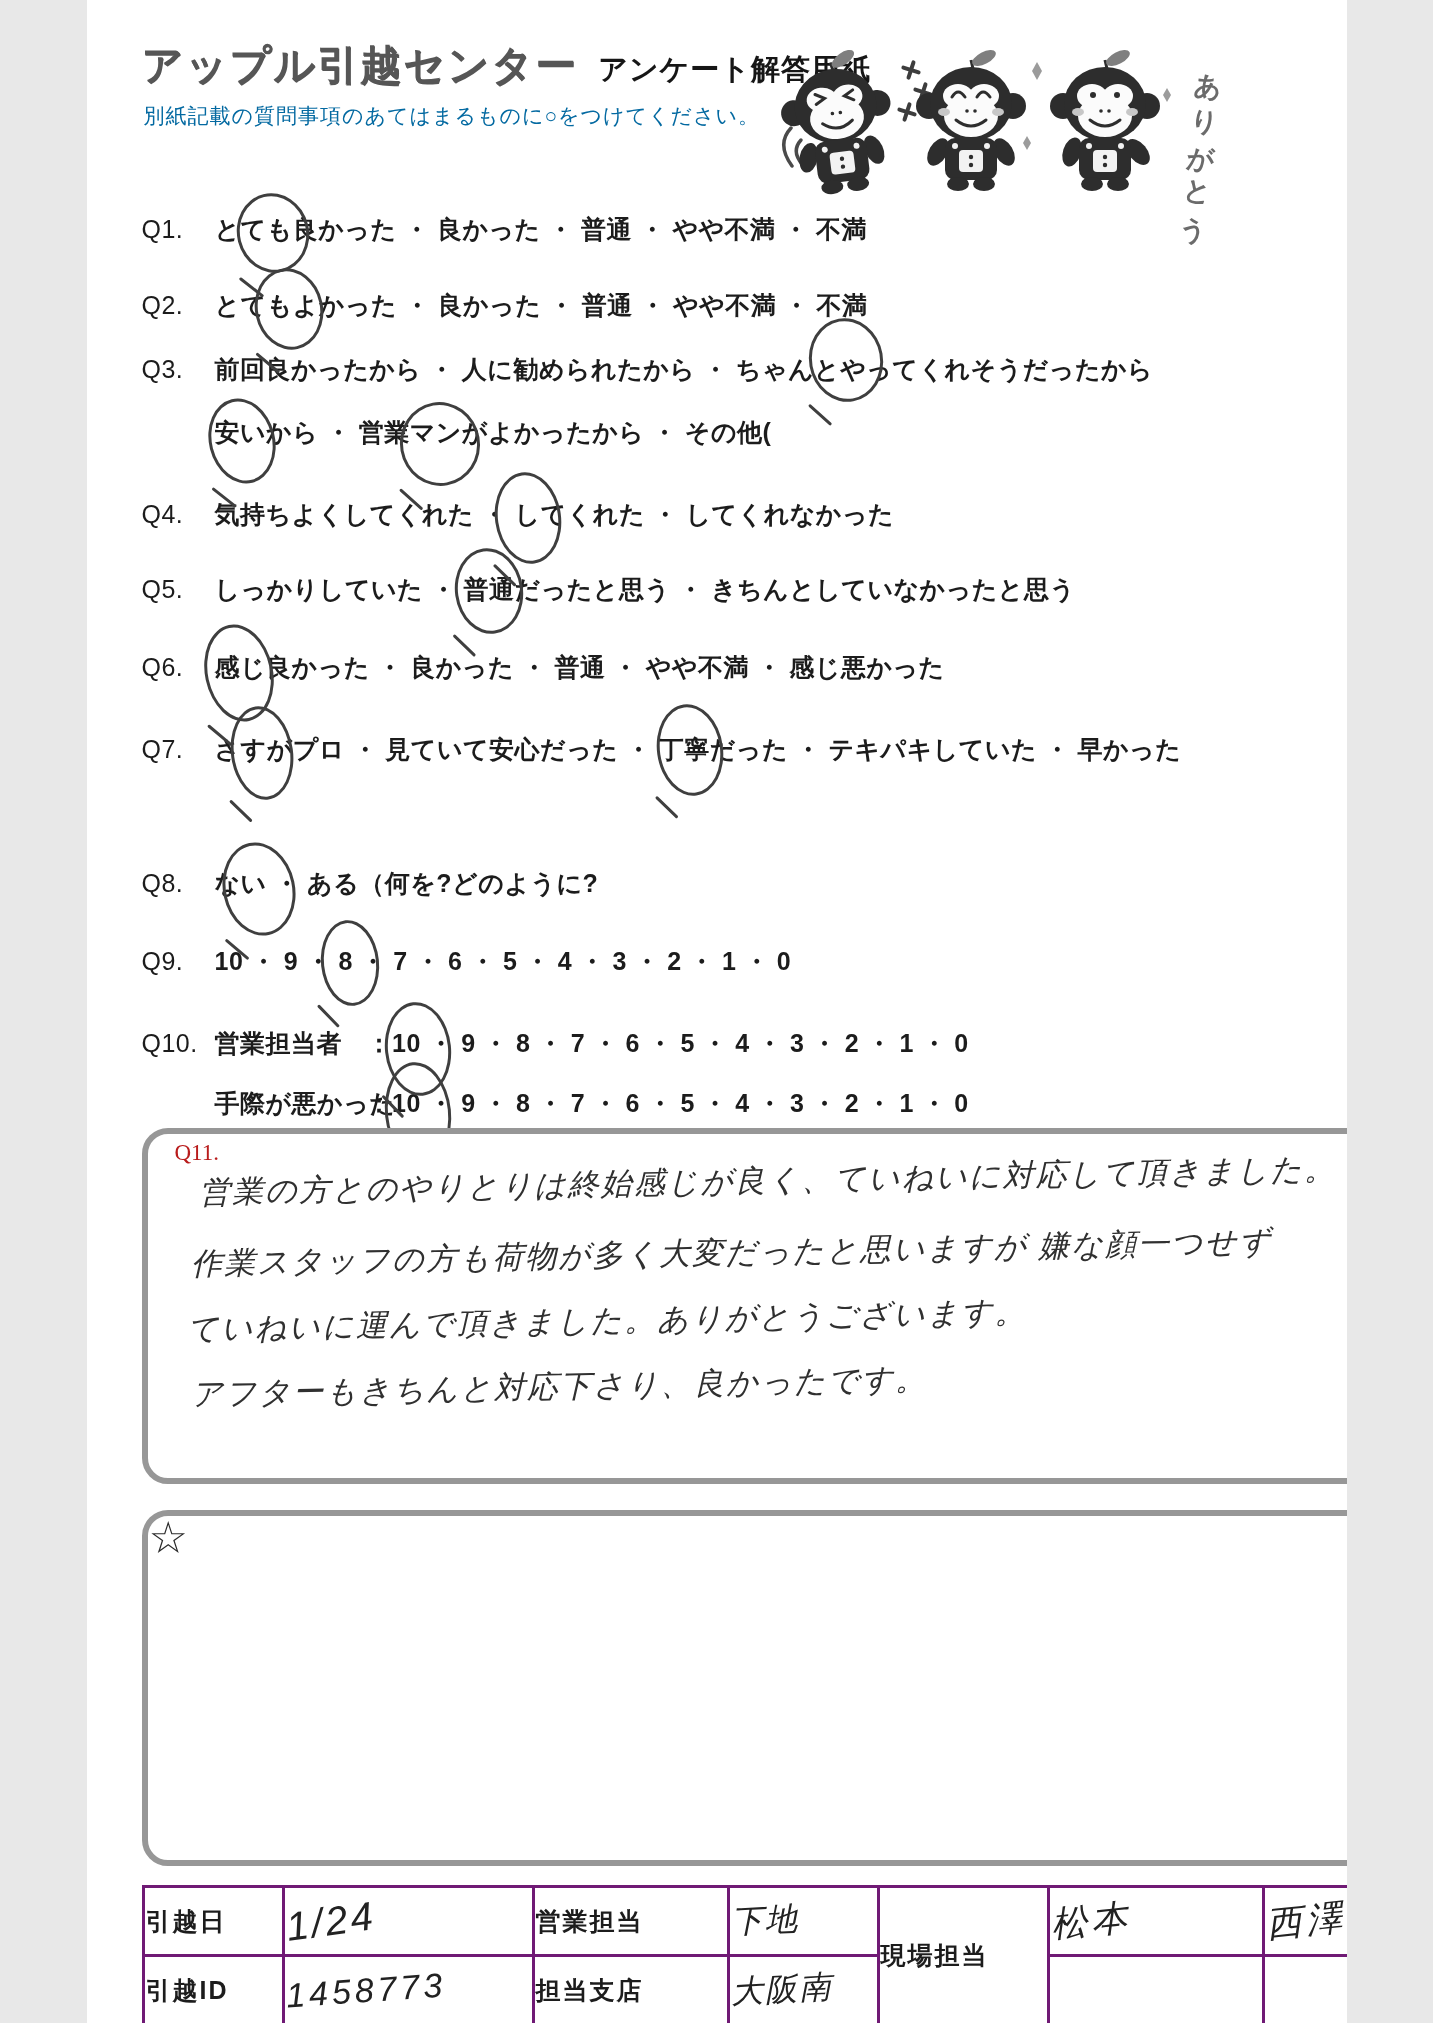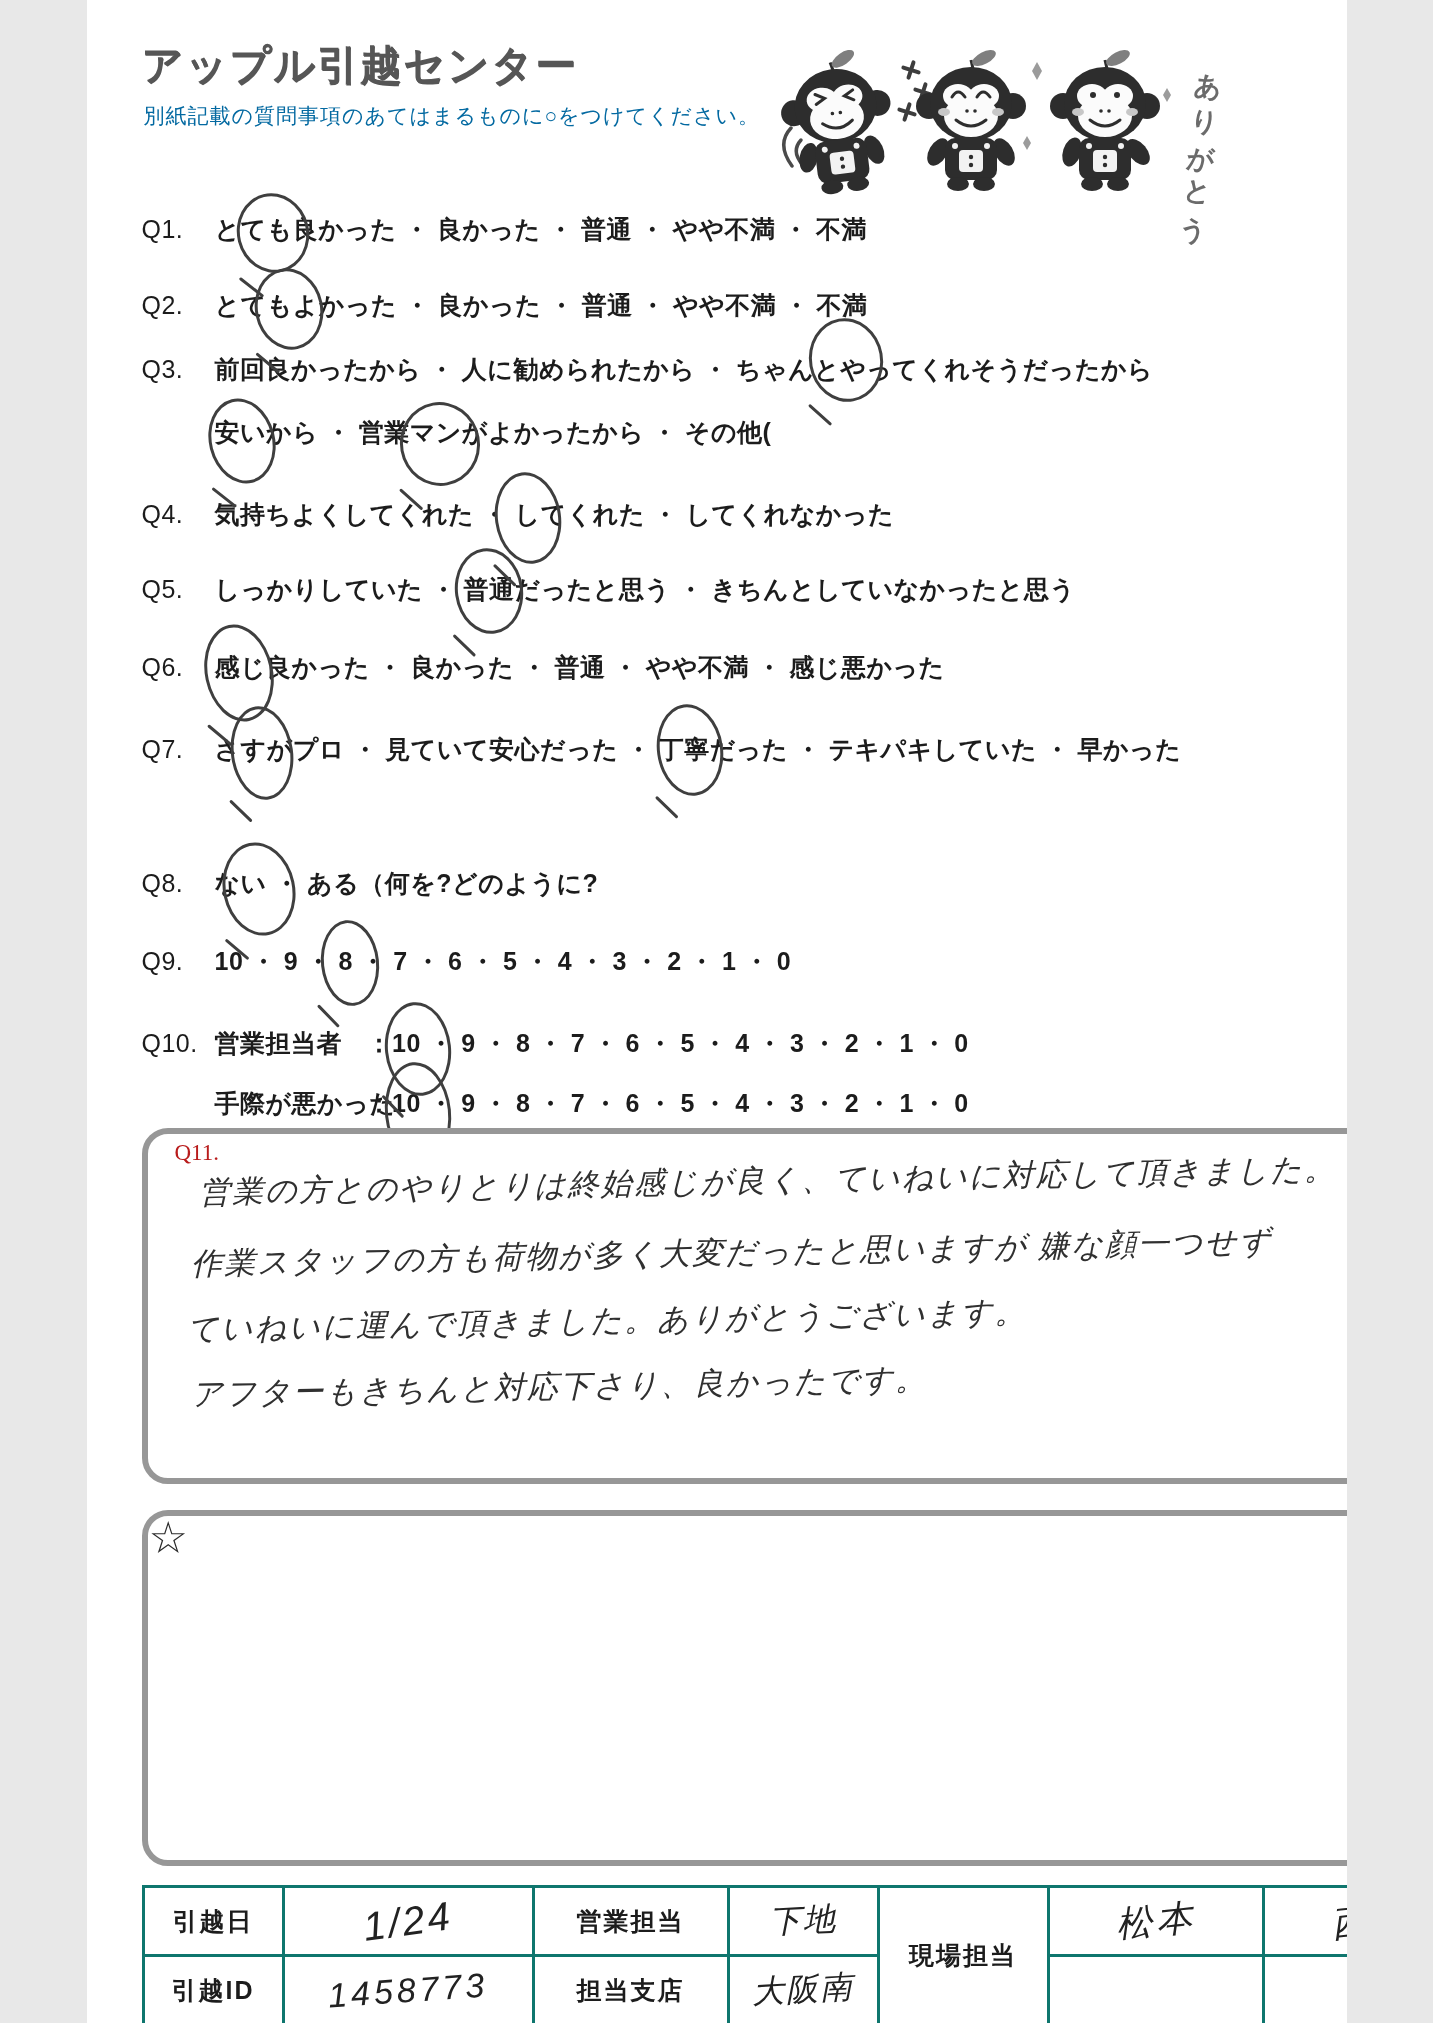--- a/index.html
+++ b/index.html
@@ -36,35 +36,36 @@
   }
 
   
   .bigbox { position:absolute; left:55px; width:1336px; height:356px; border:6px solid #979797; border-radius:26px; background:#fff; box-sizing:border-box; }
   .q11lab { position:absolute; left:88px; top:1140px; font-family:"Liberation Serif","DejaVu Serif",serif; font-size:23px; color:#b91c1c; }
   .pen { position:absolute; font-style:italic; color:#303030; font-size:31px; letter-spacing:2px; white-space:nowrap; transform:rotate(-1.2deg); }
   .star { position:absolute; left:62px; top:1512px; font-size:44px; color:#2c2c2c; }
 
   
   .ft { position:absolute; left:55px; top:1885px; width:1336px; border-collapse:collapse; table-layout:fixed; }
-  .ft td { border:3px solid #0f766e; height:64px; text-align:center; vertical-align:middle; overflow:hidden; }
+  .ft td { border:3px solid #701a75; height:64px; vertical-align:middle; overflow:hidden; }
   .ft .lab { font-size:25px; font-weight:600; letter-spacing:2px; }
   .hw { font-style:italic; color:#222; display:inline-block; }
   .hw.date  { font-size:40px; transform:rotate(-8deg); letter-spacing:3px; }
   .hw.id    { font-size:34px; transform:rotate(-4deg); letter-spacing:4px; }
   .hw.name  { font-size:32px; transform:rotate(-3deg); letter-spacing:2px; }
   .hw.sign  { font-size:36px; transform:rotate(-6deg); letter-spacing:4px; }
 </style>
 </head>
 <body>
 
 <div class="page">
 
   <div class="hdr">
     <span class="brand">アップル引越センター</span>
+    <span class="hdr-title">アンケート解答用紙</span>
   </div>
   <div class="subtitle">別紙記載の質問事項のあてはまるものに○をつけてください。</div>
 
   <svg class="mascots" viewBox="0 0 402 152">
 
     <g stroke="#4a4a4a" stroke-width="3.5" fill="none" stroke-linecap="round">
       <path d="M16 84 q-15 16 1 38"></path>
       <path d="M26 96 q-10 11 1 24"></path>
     </g>
 

